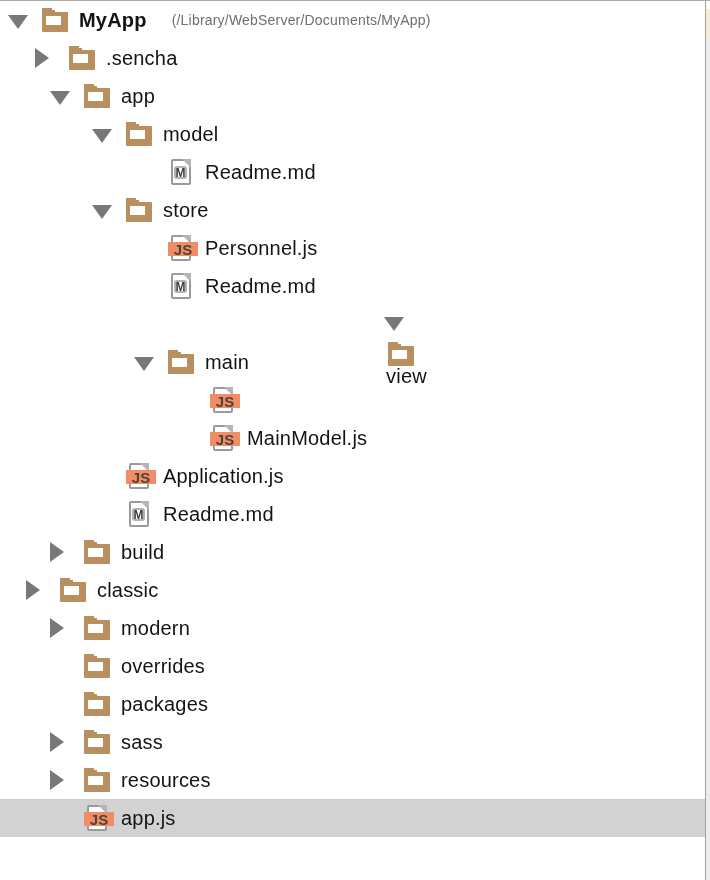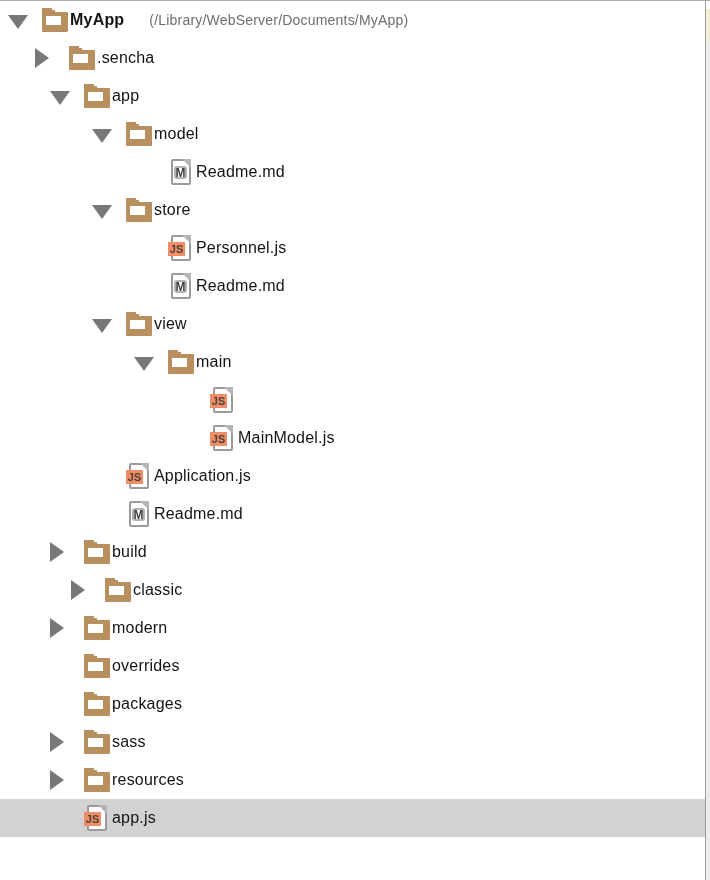--- a/index.html
+++ b/index.html
@@ -79,43 +79,43 @@
     border-radius: 2px;
   }
   .icon-file .fold {
     position: absolute; top: -2px; right: -2px;
     width: 0; height: 0;
     border-top: 9px solid #b5b5b5;
     border-left: 9px solid transparent;
   }
   .badge-js {
     position: absolute; left: -5px; bottom: 3px;
-    width: 17px; height: 14px;
+    width: 30px; height: 14px;
     background: var(--js-badge-color);
     color: #4d4338;
-    font-size: 11px; font-weight: bold;
+    font-size: 15px; font-weight: bold;
     display: flex; align-items: center; justify-content: center;
     letter-spacing: 0;
     z-index: 2;
   }
   .badge-md {
     position: absolute; left: 1px; top: 5px;
     width: 13px; height: 13px;
     border: 2px solid #b2b2b2;
     border-radius: 3px;
     color: #3a3a3a;
     font-size: 12px; font-weight: bold;
     display: flex; align-items: center; justify-content: center;
     background: #fff;
     z-index: 2;
   }
 
   .label {
-    margin-left: 2px;
-    font-size: 16px;
+    margin-left: 11px;
+    font-size: 20px;
     color: var(--text-color);
     letter-spacing: 0.2px;
   }
   .label.bold { font-weight: bold; }
   .suffix {
     margin-left: 25px;
     font-size: 14px;
     color: var(--path-color);
     letter-spacing: 0.2px;
   }
@@ -238,87 +238,87 @@
     <span class="twisty"></span>
     <span class="icon-slot">
           <span class="icon-file">
             <span class="fold"></span>
             <span class="badge-md">M</span>
           </span>
         </span>
     <span class="label">Readme.md</span>
 
   </div>
+      <div class="row" style="padding-left: 92px; flex-direction: column;">
+    <span class="twisty down">
+          <span class="tri"></span>
+        </span>
+    <span class="icon-slot">
+          <span class="icon-folder">
+            <span class="tab"></span>
+            <span class="tab2"></span>
+            <span class="body"></span>
+            <span class="window"></span>
+          </span>
+        </span>
+    <span class="label">view</span>
+
+  </div>
+      <div class="row" style="padding-left: 134px;">
+    <span class="twisty down">
+          <span class="tri"></span>
+        </span>
+    <span class="icon-slot">
+          <span class="icon-folder">
+            <span class="tab"></span>
+            <span class="tab2"></span>
+            <span class="body"></span>
+            <span class="window"></span>
+          </span>
+        </span>
+    <span class="label">main</span>
+
+  </div>
+      <div class="row" style="padding-left: 176px;">
+    <span class="twisty"></span>
+    <span class="icon-slot">
+          <span class="icon-file">
+            <span class="fold"></span>
+            <span class="badge-js">JS</span>
+          </span>
+        </span>
+
+  </div>
+      <div class="row" style="padding-left: 176px;">
+    <span class="twisty"></span>
+    <span class="icon-slot">
+          <span class="icon-file">
+            <span class="fold"></span>
+            <span class="badge-js">JS</span>
+          </span>
+        </span>
+    <span class="label">MainModel.js</span>
+
+  </div>
       <div class="row" style="padding-left: 92px;">
-    <span class="twisty down">
-          <span class="tri"></span>
-        </span>
-    <span class="icon-slot">
-          <span class="icon-folder">
-            <span class="tab"></span>
-            <span class="tab2"></span>
-            <span class="body"></span>
-            <span class="window"></span>
-          </span>
-        </span>
-    <span class="label">view</span>
-
-  </div>
-      <div class="row" style="padding-left: 134px;">
-    <span class="twisty down">
-          <span class="tri"></span>
-        </span>
-    <span class="icon-slot">
-          <span class="icon-folder">
-            <span class="tab"></span>
-            <span class="tab2"></span>
-            <span class="body"></span>
-            <span class="window"></span>
-          </span>
-        </span>
-    <span class="label">main</span>
-
-  </div>
-      <div class="row" style="padding-left: 176px;">
     <span class="twisty"></span>
     <span class="icon-slot">
           <span class="icon-file">
             <span class="fold"></span>
             <span class="badge-js">JS</span>
           </span>
         </span>
-
-  </div>
-      <div class="row" style="padding-left: 176px;">
-    <span class="twisty"></span>
-    <span class="icon-slot">
-          <span class="icon-file">
-            <span class="fold"></span>
-            <span class="badge-js">JS</span>
-          </span>
-        </span>
-    <span class="label">MainModel.js</span>
+    <span class="label">Application.js</span>
 
   </div>
       <div class="row" style="padding-left: 92px;">
     <span class="twisty"></span>
     <span class="icon-slot">
           <span class="icon-file">
             <span class="fold"></span>
-            <span class="badge-js">JS</span>
-          </span>
-        </span>
-    <span class="label">Application.js</span>
-
-  </div>
-      <div class="row" style="padding-left: 92px;">
-    <span class="twisty"></span>
-    <span class="icon-slot">
-          <span class="icon-file">
-            <span class="fold"></span>
             <span class="badge-md">M</span>
           </span>
         </span>
     <span class="label">Readme.md</span>
 
   </div>
       <div class="row" style="padding-left: 50px;">
     <span class="twisty right">
           <span class="tri"></span>
         </span>
@@ -326,21 +326,21 @@
           <span class="icon-folder">
             <span class="tab"></span>
             <span class="tab2"></span>
             <span class="body"></span>
             <span class="window"></span>
           </span>
         </span>
     <span class="label">build</span>
 
   </div>
-      <div class="row" style="padding-left: 71px;">
+      <div class="row" style="padding-left: 26px;">
     <span class="twisty right">
           <span class="tri"></span>
         </span>
     <span class="icon-slot">
           <span class="icon-folder">
             <span class="tab"></span>
             <span class="tab2"></span>
             <span class="body"></span>
             <span class="window"></span>
           </span>

